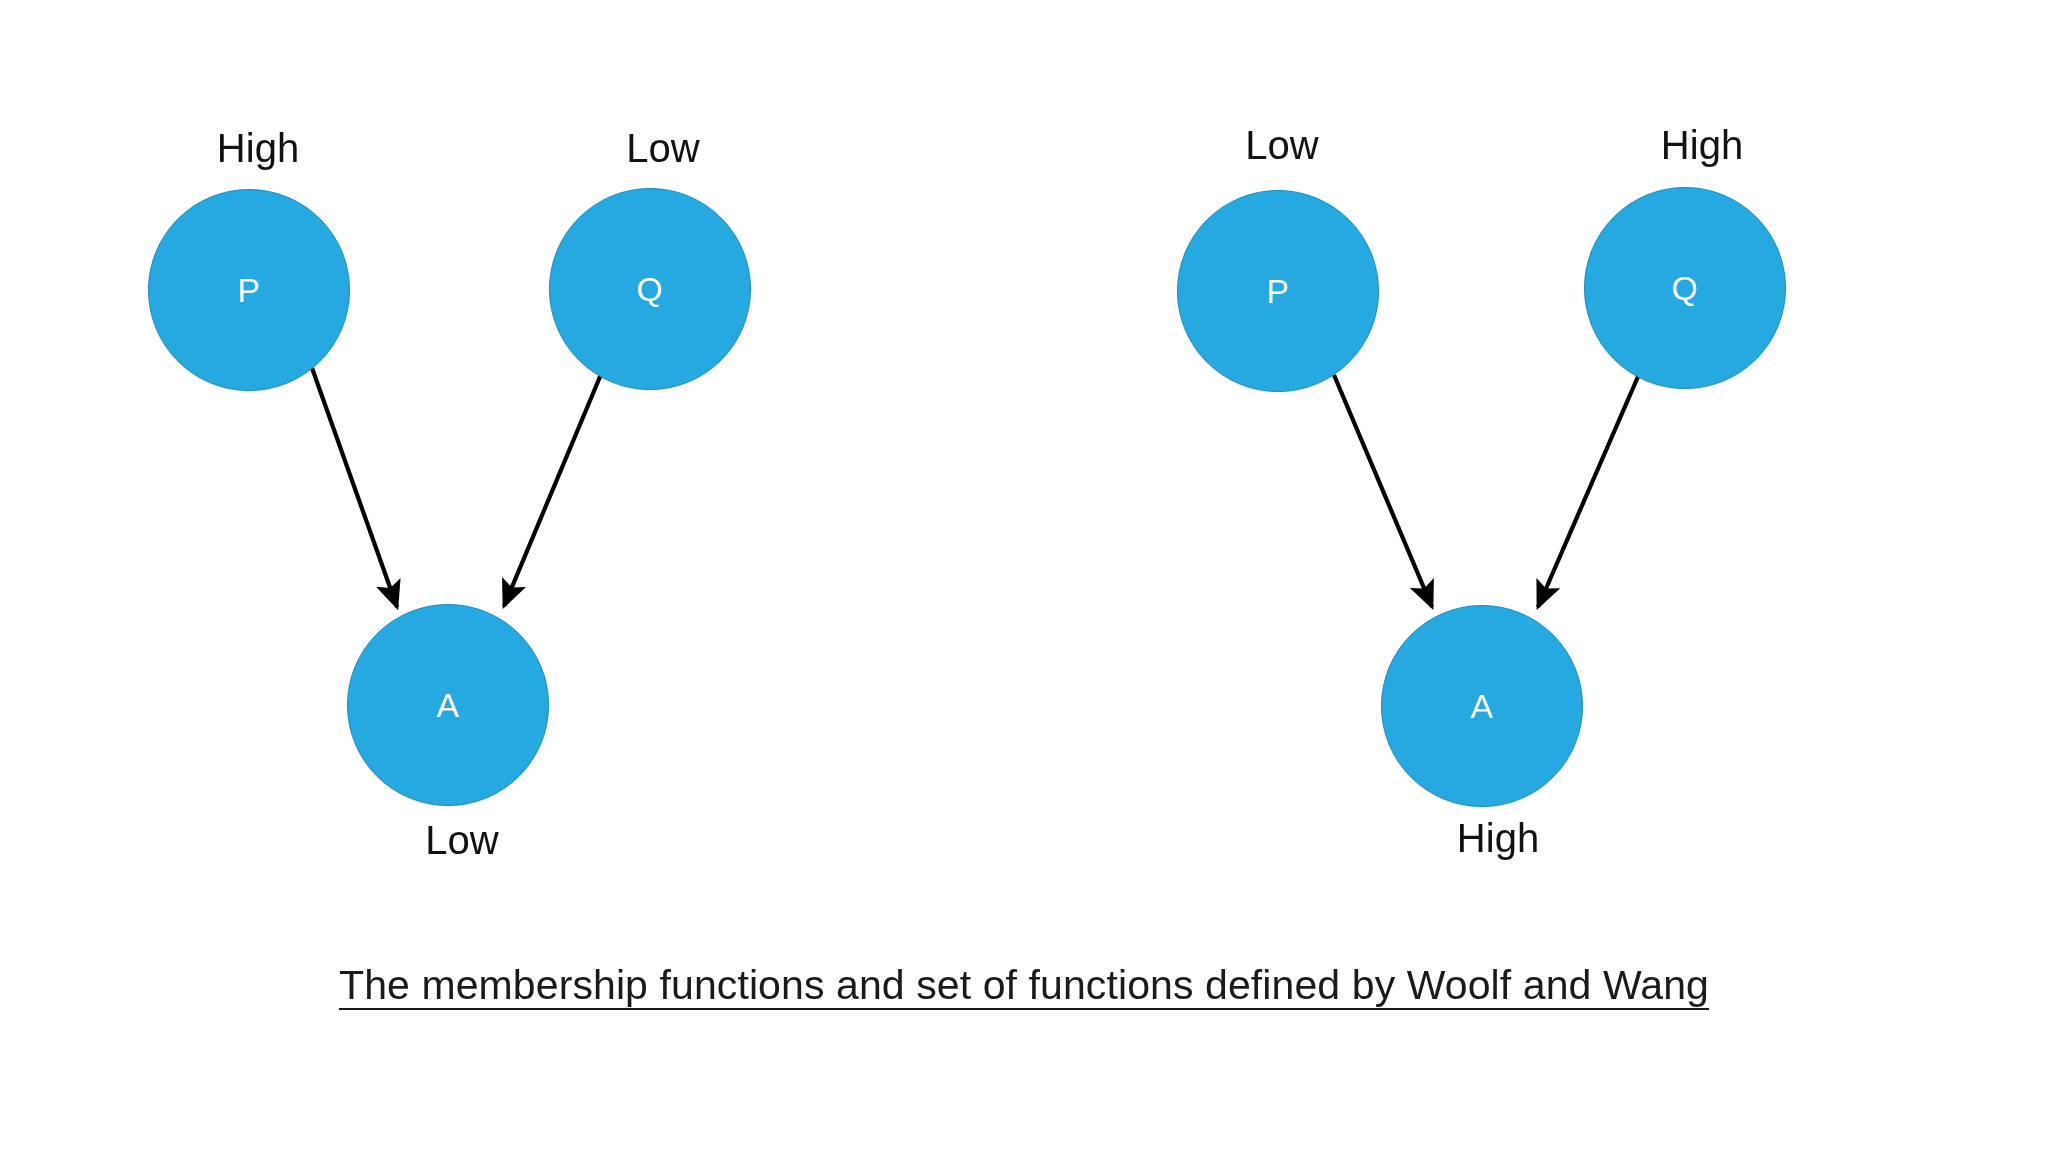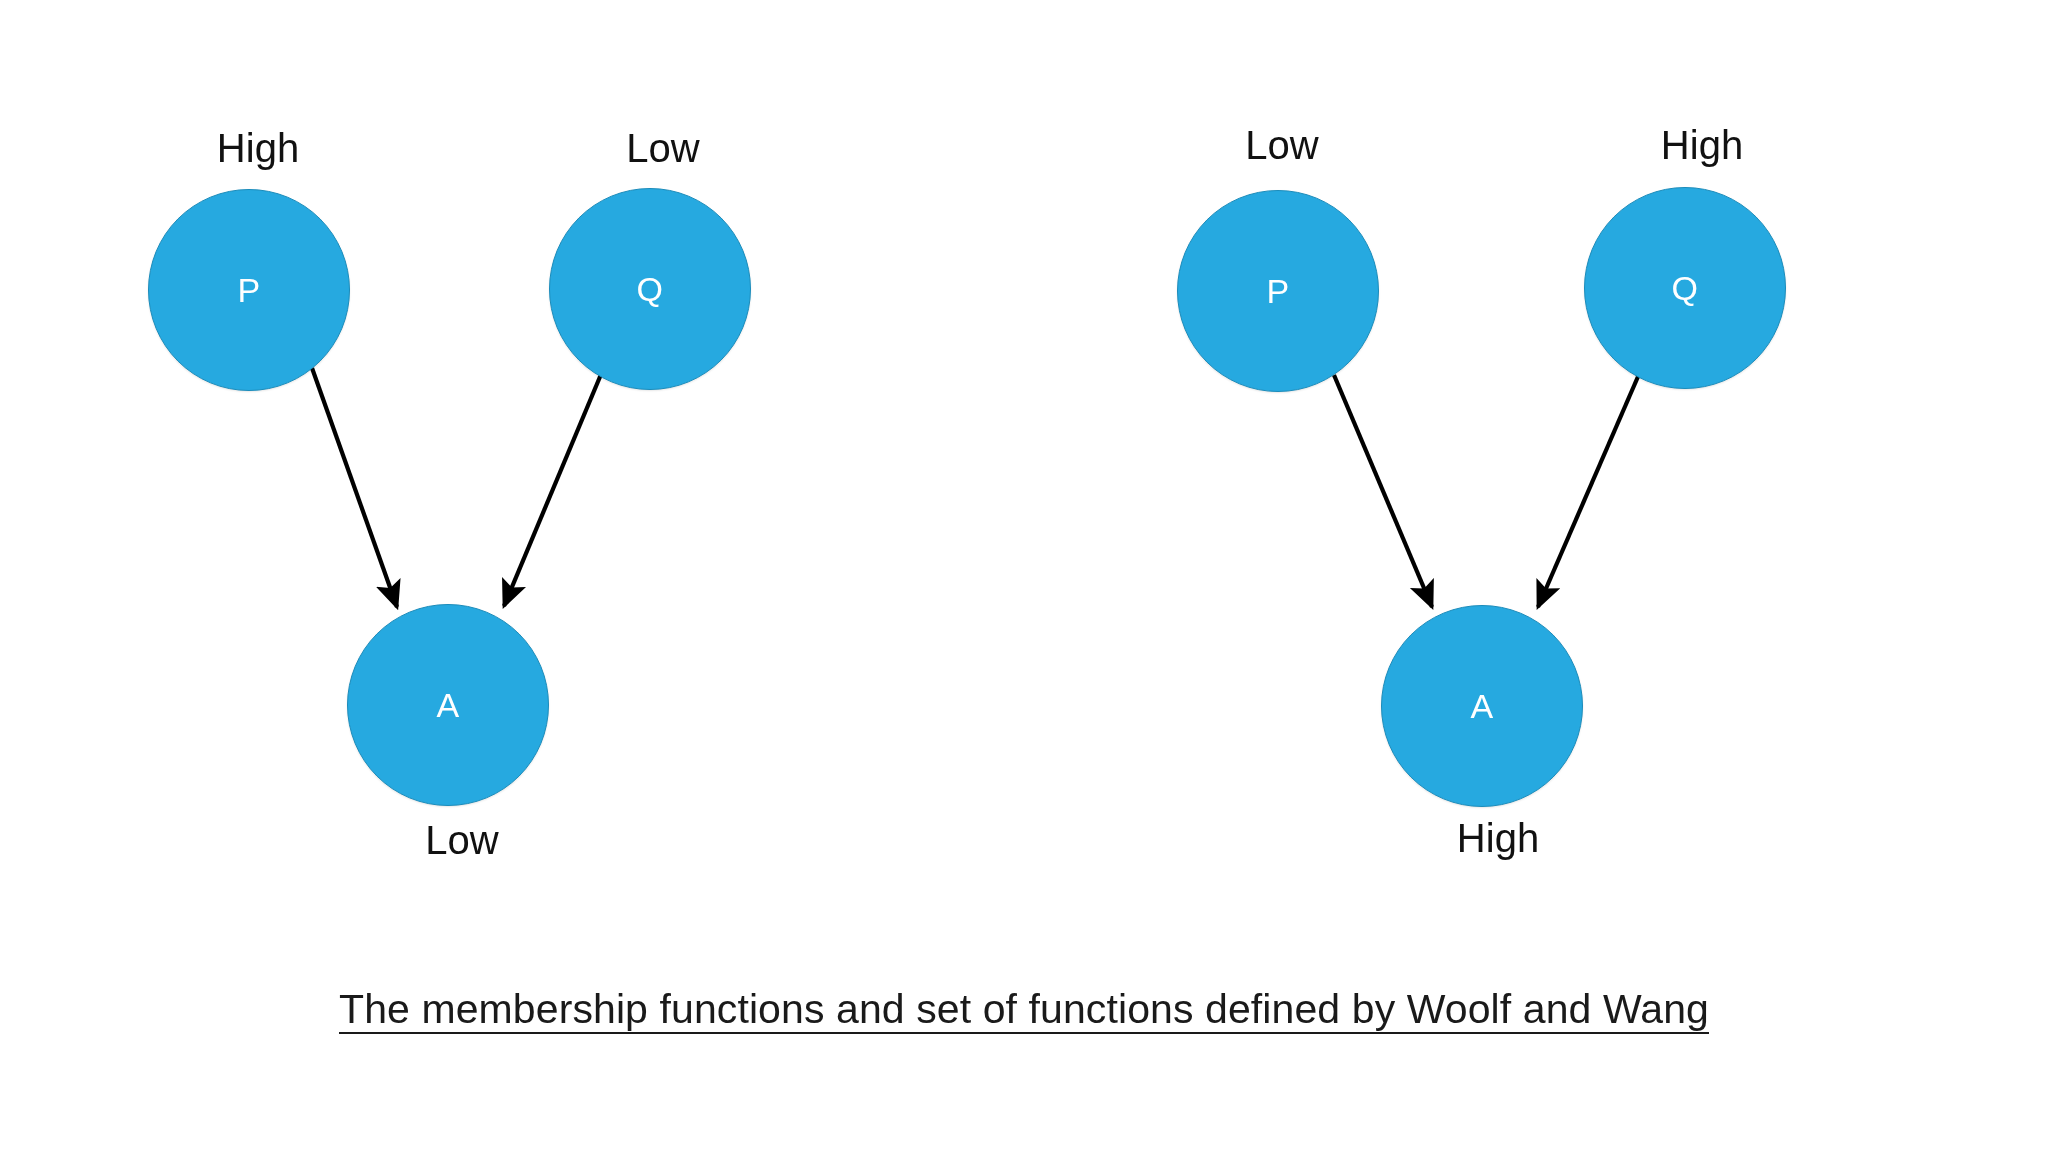--- a/index.html
+++ b/index.html
@@ -83,21 +83,20 @@
     transform: translateX(-50%);
     top: 962px;
     font-size: 41px;
     line-height: 1.15;
     color: #1a1a1a;
     text-decoration: underline;
     text-underline-offset: 9px;
     text-decoration-thickness: 2px;
     white-space: nowrap;
     letter-spacing: 0.1px;
-    margin-top: 24px;
   }
 </style>
 </head>
 <body>
 
 <div id="canvas">
 
   <div class="figure-area">
 
     <svg class="edge-layer" viewBox="0 0 2048 1152" width="2048" height="1152" xmlns="http://www.w3.org/2000/svg">

